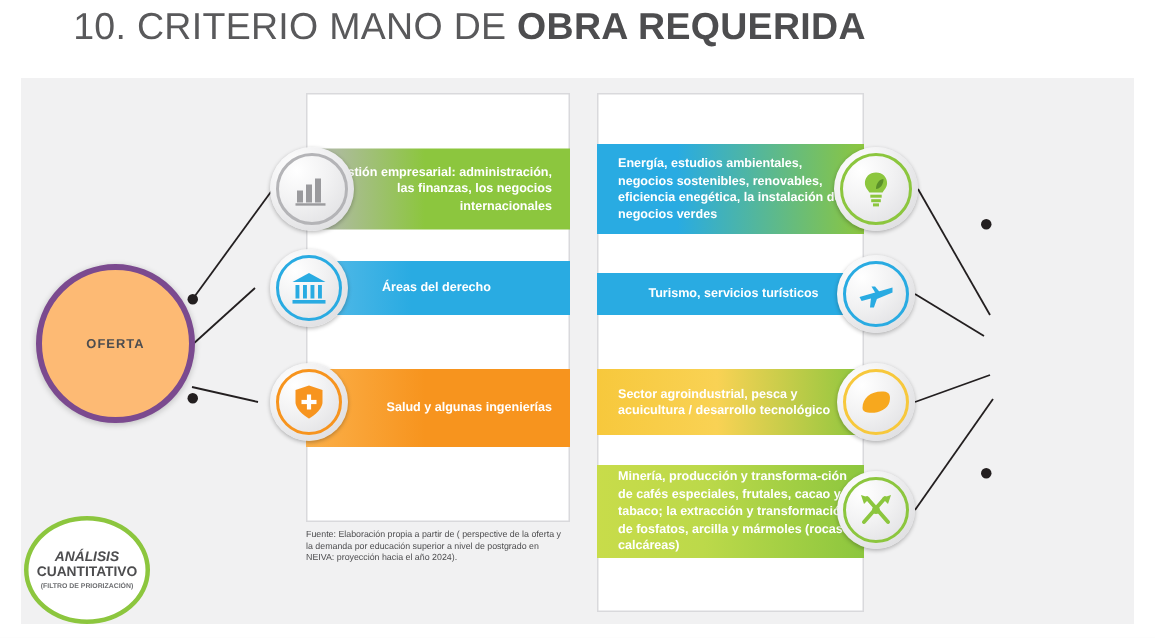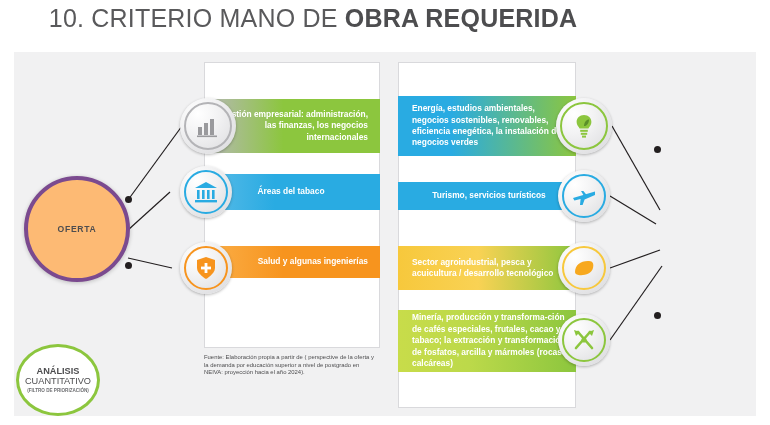--- a/index.html
+++ b/index.html
@@ -62,21 +62,21 @@
   }
   .bar.left  { justify-content: flex-end; text-align: right; padding-right: 12px; }
   .bar.right { justify-content: flex-start; text-align: left; padding-left: 14px; }
 
   
   #bar-l1 { left: 204px; top: 99px; width: 176px; height: 54px;
             background: linear-gradient(to left, #8cc63e 0%, #8cc63e 55%, #b8b8bb 100%); }
   #bar-l2 { left: 204px; top: 174px; width: 176px; height: 36px;
             background: linear-gradient(to left, #29abe2 0%, #29abe2 60%, #5bbce8 100%);
             justify-content: center; text-align: center; }
-  #bar-l3 { left: 204px; top: 246px; width: 176px; height: 32px;
+  #bar-l3 { left: 204px; top: 246px; width: 176px; height: 52px;
             background: linear-gradient(to left, #f7941e 0%, #f7941e 55%, #fbb04a 100%); }
 
   
   #bar-r1 { left: 398px; top: 96px; width: 178px; height: 60px;
             background: linear-gradient(to right, #29abe2 0%, #29abe2 30%, #8cc63e 100%); }
   #bar-r2 { left: 398px; top: 182px; width: 178px; height: 28px;
             background: #29abe2; justify-content: center; text-align: center; }
   #bar-r3 { left: 398px; top: 246px; width: 178px; height: 44px;
             background: linear-gradient(to right, #f7c83c 0%, #f9d254 45%, #8cc63e 100%); }
   #bar-r4 { left: 398px; top: 310px; width: 178px; height: 62px;
@@ -136,22 +136,22 @@
   #seal {
     position: absolute;
     left: 16px; top: 344px; width: 84px; height: 72px;
     border-radius: 50%;
     background: #ffffff;
     border: 3px solid #8cc63e;
     display: flex; flex-direction: column;
     align-items: center; justify-content: center;
     text-align: center;
   }
-  #seal .l1 { font-size: 9.2px; font-weight: bold; color: #4d4d4f; line-height: 10px; }
-  #seal .l2 { font-size: 9.2px; font-weight: normal; color: #4d4d4f; line-height: 10px; }
+  #seal .l1 { font-size: 9.2px; font-weight: bold; color: #4d4d4f; line-height: 10px; font-style: italic; }
+  #seal .l2 { font-size: 9.2px; font-weight: bold; color: #4d4d4f; line-height: 10px; }
   #seal .l3 { font-size: 4.6px; font-weight: bold; color: #6d6e71; margin-top: 2px; line-height: 6px; }
 
   
   #source {
     position: absolute;
     left: 204px; top: 354px; width: 172px;
     font-size: 5.9px; line-height: 7.6px; color: #4d4d4f;
   }
 
   
@@ -191,21 +191,21 @@
   <div class="dot" style="left:654px; top:312px;"></div>
 
   <div class="endnode" id="node-oferta">
     <span>OFERTA</span>
   </div>
 
   <div class="bar left" id="bar-l1">
     <span>Gestión empresarial: administración, las finanzas, los negocios internacionales</span>
   </div>
   <div class="bar left" id="bar-l2">
-    <span>Áreas del tabaco</span>
+    <span>Áreas del derecho</span>
   </div>
   <div class="bar left" id="bar-l3">
     <span>Salud y algunas ingenierías</span>
   </div>
 
   <div class="badge" id="badge-l1">
     <div class="ring"></div>
     <svg width="26" height="24" viewBox="0 0 26 24">
       <rect x="3" y="13" width="4" height="8" fill="#9a9a9d"></rect>
       <rect x="9" y="9" width="4" height="12" fill="#9a9a9d"></rect>

